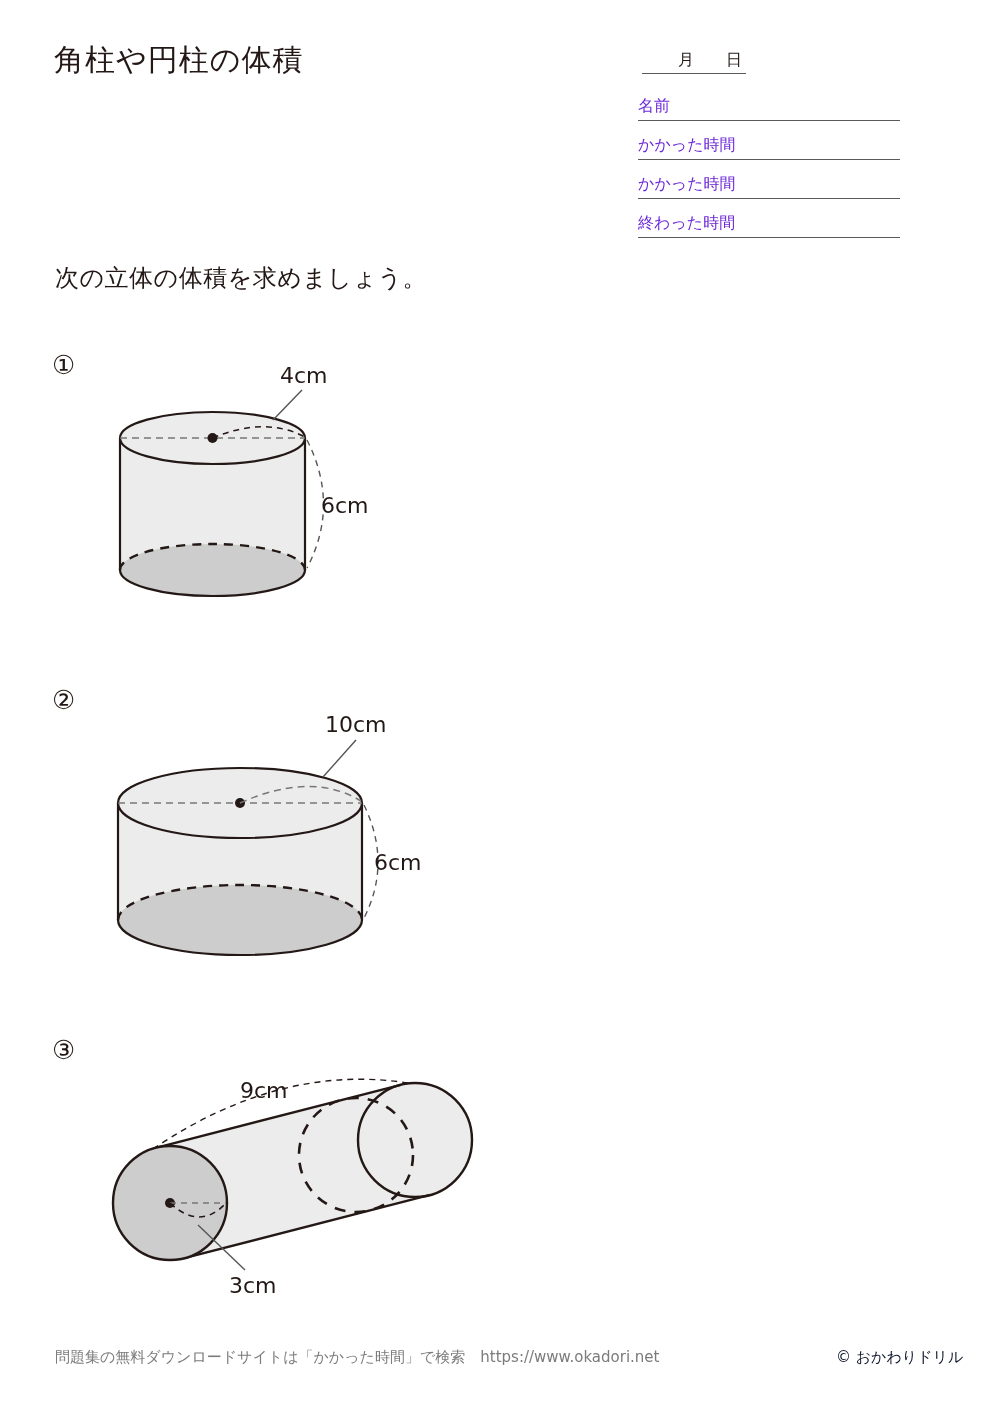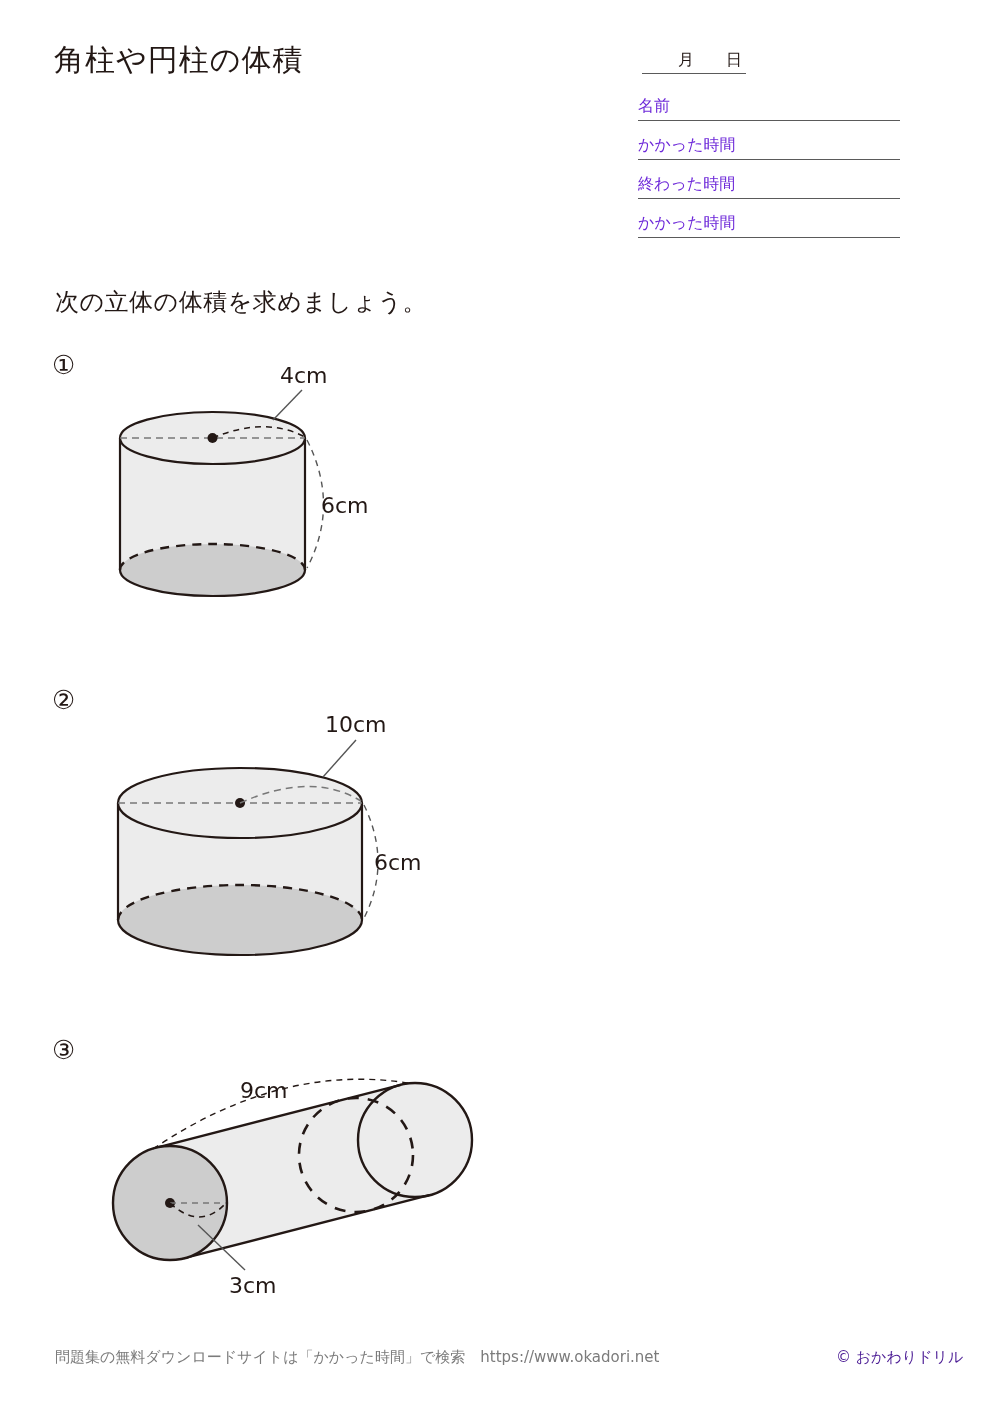--- a/index.html
+++ b/index.html
@@ -70,21 +70,21 @@
     position: absolute;
     left: 88px;
     bottom: 3px;
     font-size: 16px;
   }
 
   
   #instruction {
     position: absolute;
     left: 55px;
-    top: 286px;
+    top: 262px;
     font-size: 24px;
     letter-spacing: 0.5px;
     white-space: nowrap;
     font-family: Liberation Serif, serif;
   }
 
   
   .problem {
     position: absolute;
     left: 0;
@@ -120,21 +120,21 @@
     top: 1348px;
     font-size: 15px;
     color: #7b7b7b;
     white-space: nowrap;
   }
   #footer-right {
     position: absolute;
     left: 836px;
     top: 1348px;
     font-size: 15px;
-    color: #4c1d95;
+    color: #0f172a;
     white-space: nowrap;
   }
 </style>
 </head>
 <body>
 
 <div id="page-title">角柱や円柱の体積</div>
 
 <div id="header-form">
 
@@ -146,25 +146,25 @@
 
   <div class="form-row">
     <span class="lbl">名前</span>
   </div>
 
   <div class="form-row">
     <span class="lbl">かかった時間</span>
   </div>
 
   <div class="form-row">
+    <span class="lbl">かかった時間</span>
+  </div>
+
+  <div class="form-row">
     <span class="lbl">終わった時間</span>
-  </div>
-
-  <div class="form-row">
-    <span class="lbl">かかった時間</span>
   </div>
 
 </div>
 
 <div id="instruction">次の立体の体積を求めましょう。</div>
 
 <div class="problem" id="problem-1">
   <div class="problem-number">①</div>
 
   <svg class="figure" width="420" height="290" viewBox="0 0 420 290">

